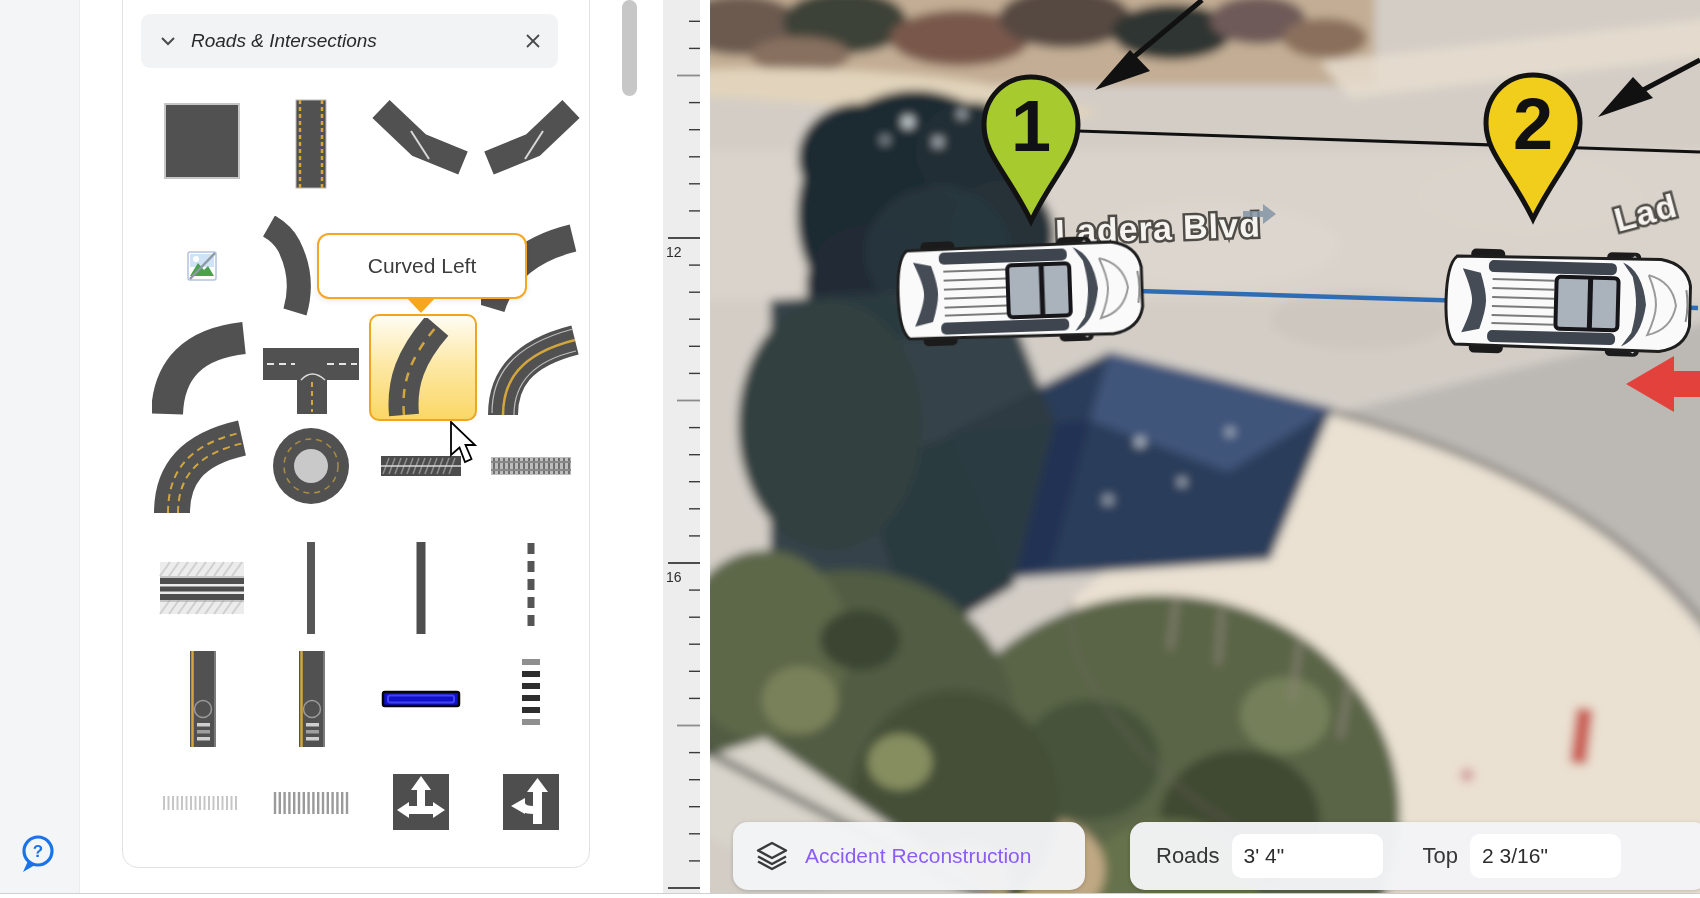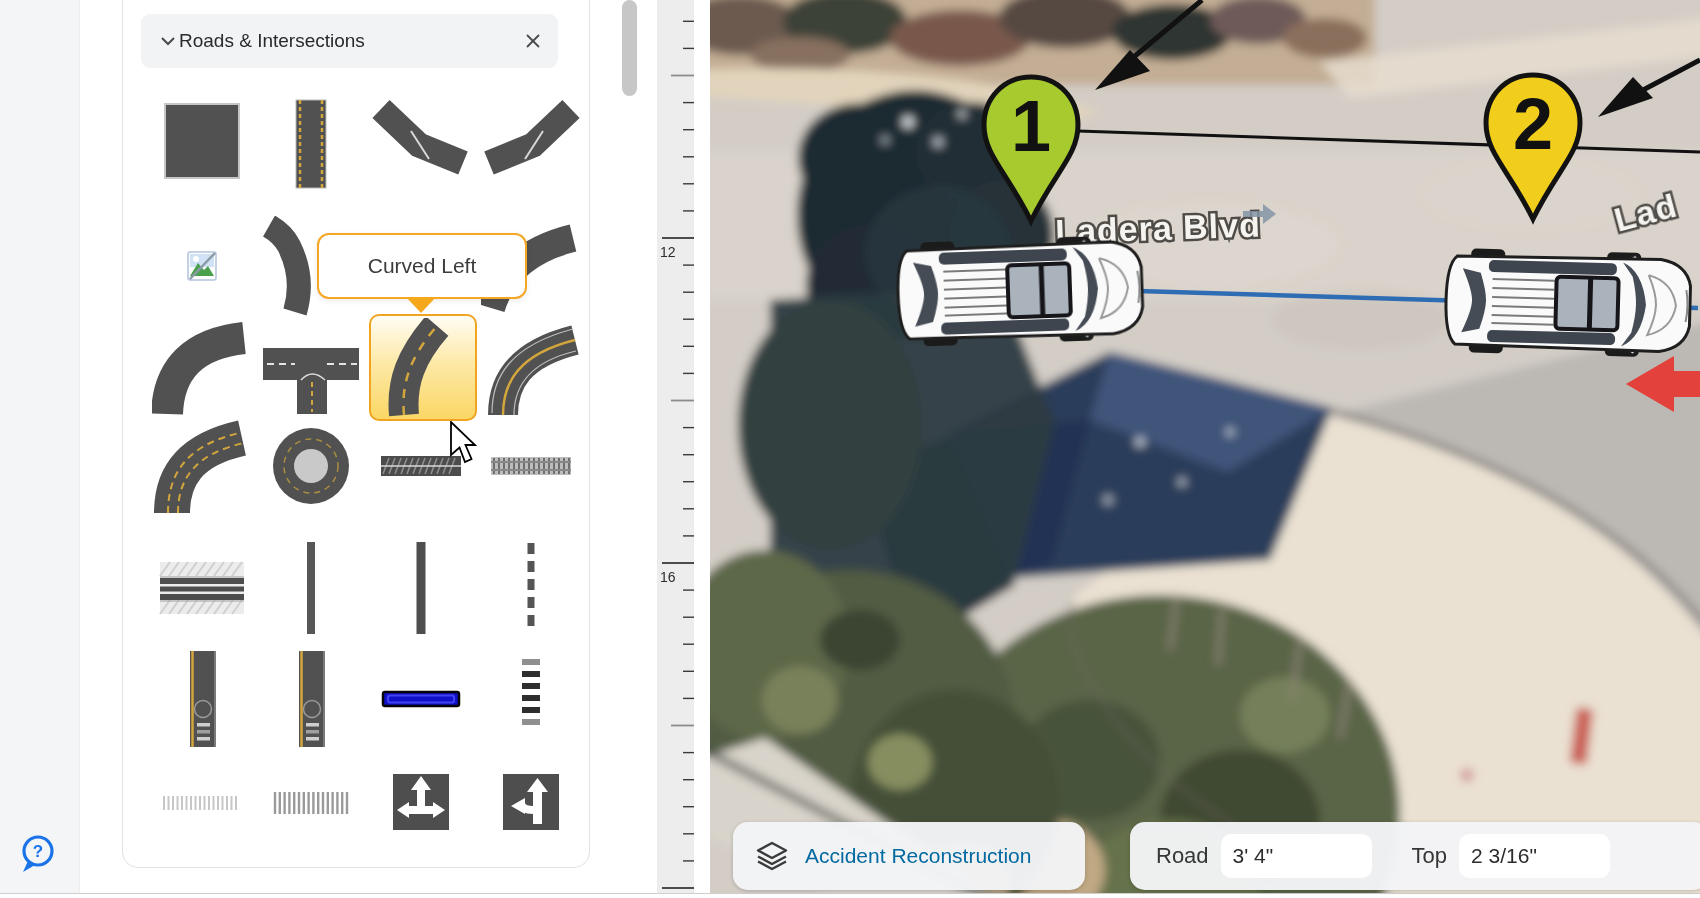--- a/index.html
+++ b/index.html
@@ -9,43 +9,43 @@
 
   
   #side-strip { left:0; top:0; width:80px; height:898px; background:#f4f5f7; border-right:1px solid #ececec; }
   #help-btn { left:18px; top:833px; width:40px; height:42px; cursor:pointer; }
 
   
   #shape-panel { left:122px; top:-18px; width:468px; height:886px; background:#fff;
     border:1px solid #e2e2e2; border-radius:16px; }
   #panel-header { left:18px; top:31px; width:417px; height:54px; background:#f2f3f5;
     border-radius:9px; display:flex; align-items:center; padding:0 16px; }
-  #panel-title { font-size:19px; color:#2a2a2a; flex:1; }
+  #panel-title { font-size:19px; color:#2a2a2a; margin-left:12px; flex:1;font-style:italic; }
   .shape-cell { width:100px; height:100px; display:flex; align-items:center; justify-content:center; }
   #selected-bg { left:246px; top:331px; width:108px; height:107px; border:2px solid #f0a41f;
     border-radius:10px; background:linear-gradient(180deg,#fffdf4 0%,#fde9a8 45%,#fbd765 100%); }
   #tooltip { left:194px; top:250px; width:210px; height:66px; background:#fff;
     border:2px solid #f5a623; border-radius:12px; display:flex; align-items:center;
     justify-content:center; font-size:21px; color:#3c3c3c; z-index:6;
     box-shadow:0 2px 6px rgba(0,0,0,.08); }
   #tooltip-pointer { left:283px; top:314px; width:0; height:0; border-left:15px solid transparent;
     border-right:15px solid transparent; border-top:16px solid #f6a81c; z-index:7; }
   #scroll-thumb { left:622px; top:0; width:15px; height:96px; background:#c7c7c7; border-radius:8px; }
 
   
   #canvas-area { left:655px; top:0; width:1045px; height:893px; background:#fff; }
-  #ruler { left:2px; top:0; width:37px; height:893px; background:#ededed; }
+  #ruler { left:8px; top:0; width:37px; height:893px; background:#ededed; }
   #map-wrap { left:55px; top:0; width:990px; height:893px; overflow:hidden; }
   #bottom-strip { left:0; top:893px; width:1700px; height:5px; background:#fff; border-top:1px solid #cfcfcf; }
 
   
   .pill { top:822px; height:68px; background:rgba(243,244,246,.97); border-radius:15px;
     display:flex; align-items:center; box-shadow:0 1px 4px rgba(0,0,0,.18); z-index:20; }
   #layer-pill { left:733px; width:352px; padding:0 22px; }
-  #layer-pill span { font-size:21px; color:#0369a1; margin-left:16px; }
+  #layer-pill span { font-size:21px; color:#8b5cf6; margin-left:16px; }
   #pos-pill { left:1130px; width:578px; padding:0 14px; }
   .field-label { font-size:22px; color:#363636; margin:0 12px; }
   .field-input { width:151px; height:44px; background:#fff; border:none; border-radius:10px;
     font-size:21px; color:#2c2c2c; padding-left:12px; font-family:inherit; outline:none; }
   #field-gap { width:28px; }
 
   #cursor { left:450px; top:421px; z-index:40; }
 </style>
 </head>
 <body>
@@ -536,21 +536,21 @@
 
 <div class="abs pill" id="layer-pill">
   <svg width="34" height="32" viewBox="0 0 34 32">
     <path d="M17,3 L31,10.5 17,18 3,10.5 Z" fill="none" stroke="#3a3a3a" stroke-width="2.4" stroke-linejoin="round"></path>
     <path d="M3,16.5 L17,24 31,16.5" fill="none" stroke="#3a3a3a" stroke-width="2.4" stroke-linejoin="round"></path>
     <path d="M3,21.5 L17,29 31,21.5" fill="none" stroke="#3a3a3a" stroke-width="2.4" stroke-linejoin="round"></path>
   </svg>
   <span>Accident Reconstruction</span>
 </div>
 <div class="abs pill" id="pos-pill">
-  <span class="field-label">Road</span>
+  <span class="field-label">Roads</span>
   <input class="field-input" readonly="" value="3' 4&quot;" style="">
   <div id="field-gap"></div>
   <span class="field-label">Top</span>
   <input class="field-input" readonly="" value="2 3/16&quot;" style="">
 </div>
 
 <div class="abs" id="cursor">
   <svg width="30" height="46" viewBox="0 0 30 46">
     <path d="M1,1 L1,34 L9.5,26.5 L15,41 L21.5,38 L15.5,24 L25,24 Z" fill="#fff" stroke="#000" stroke-width="1.8"></path>
   </svg>

